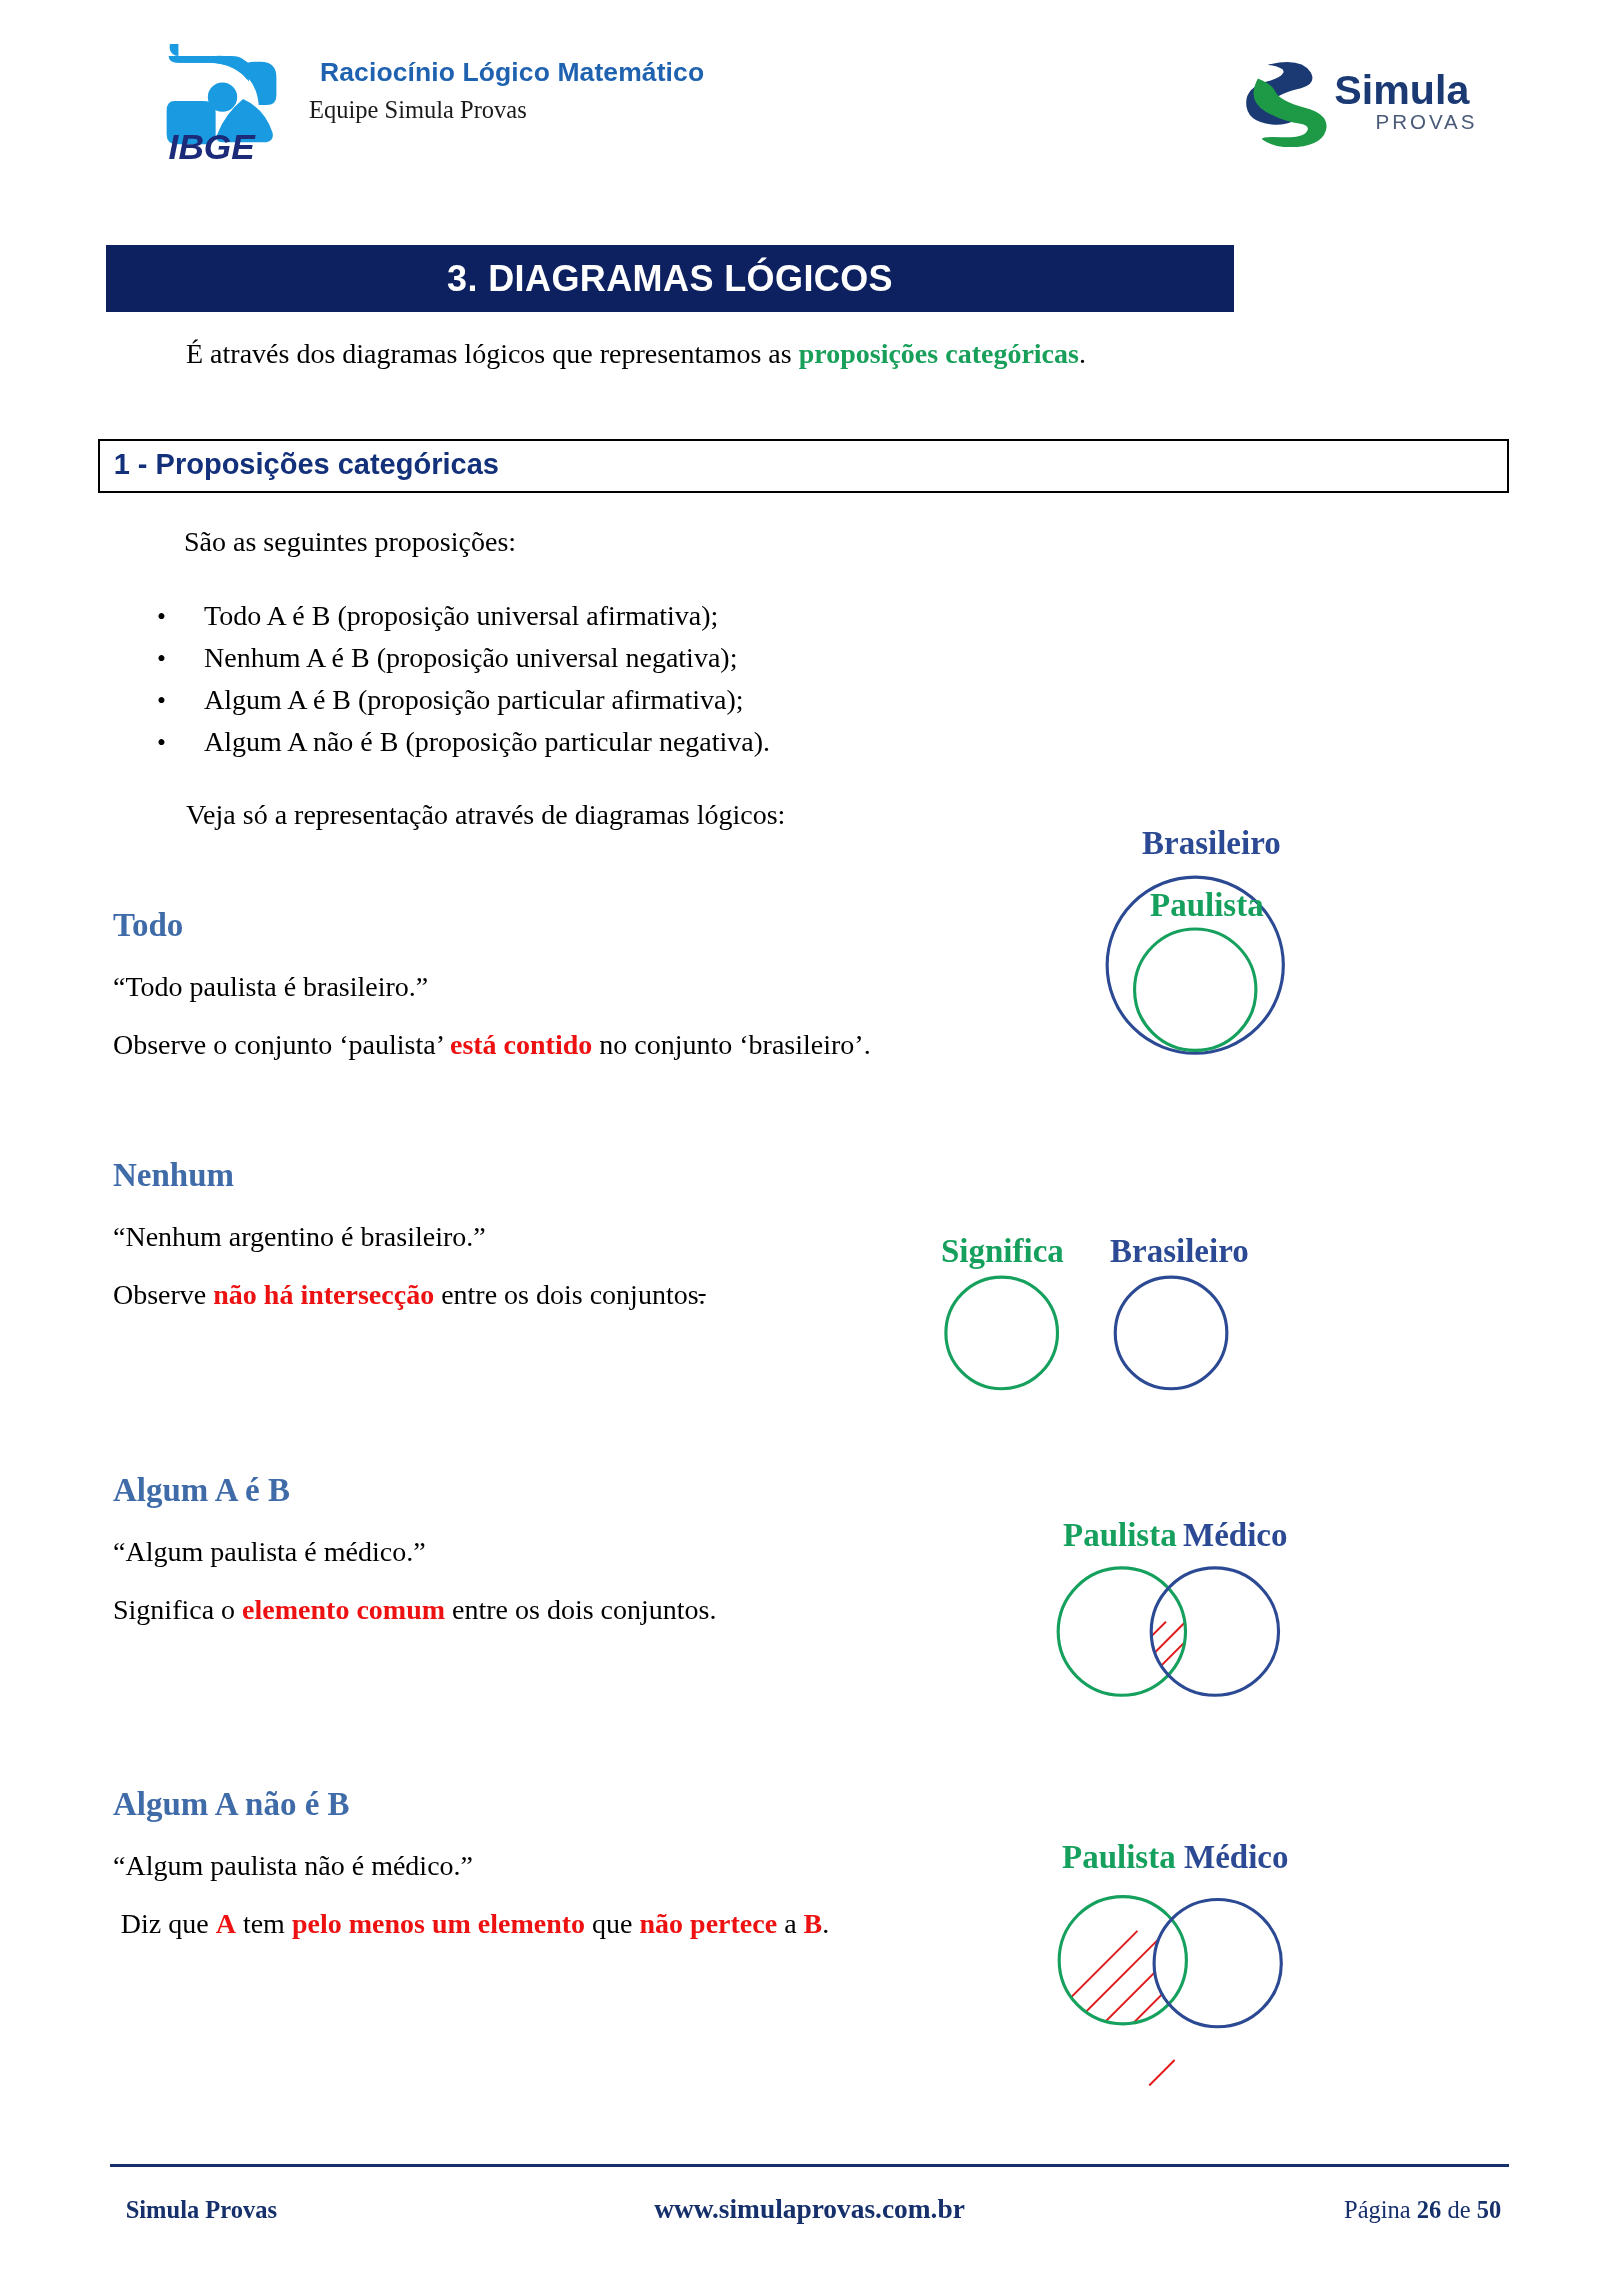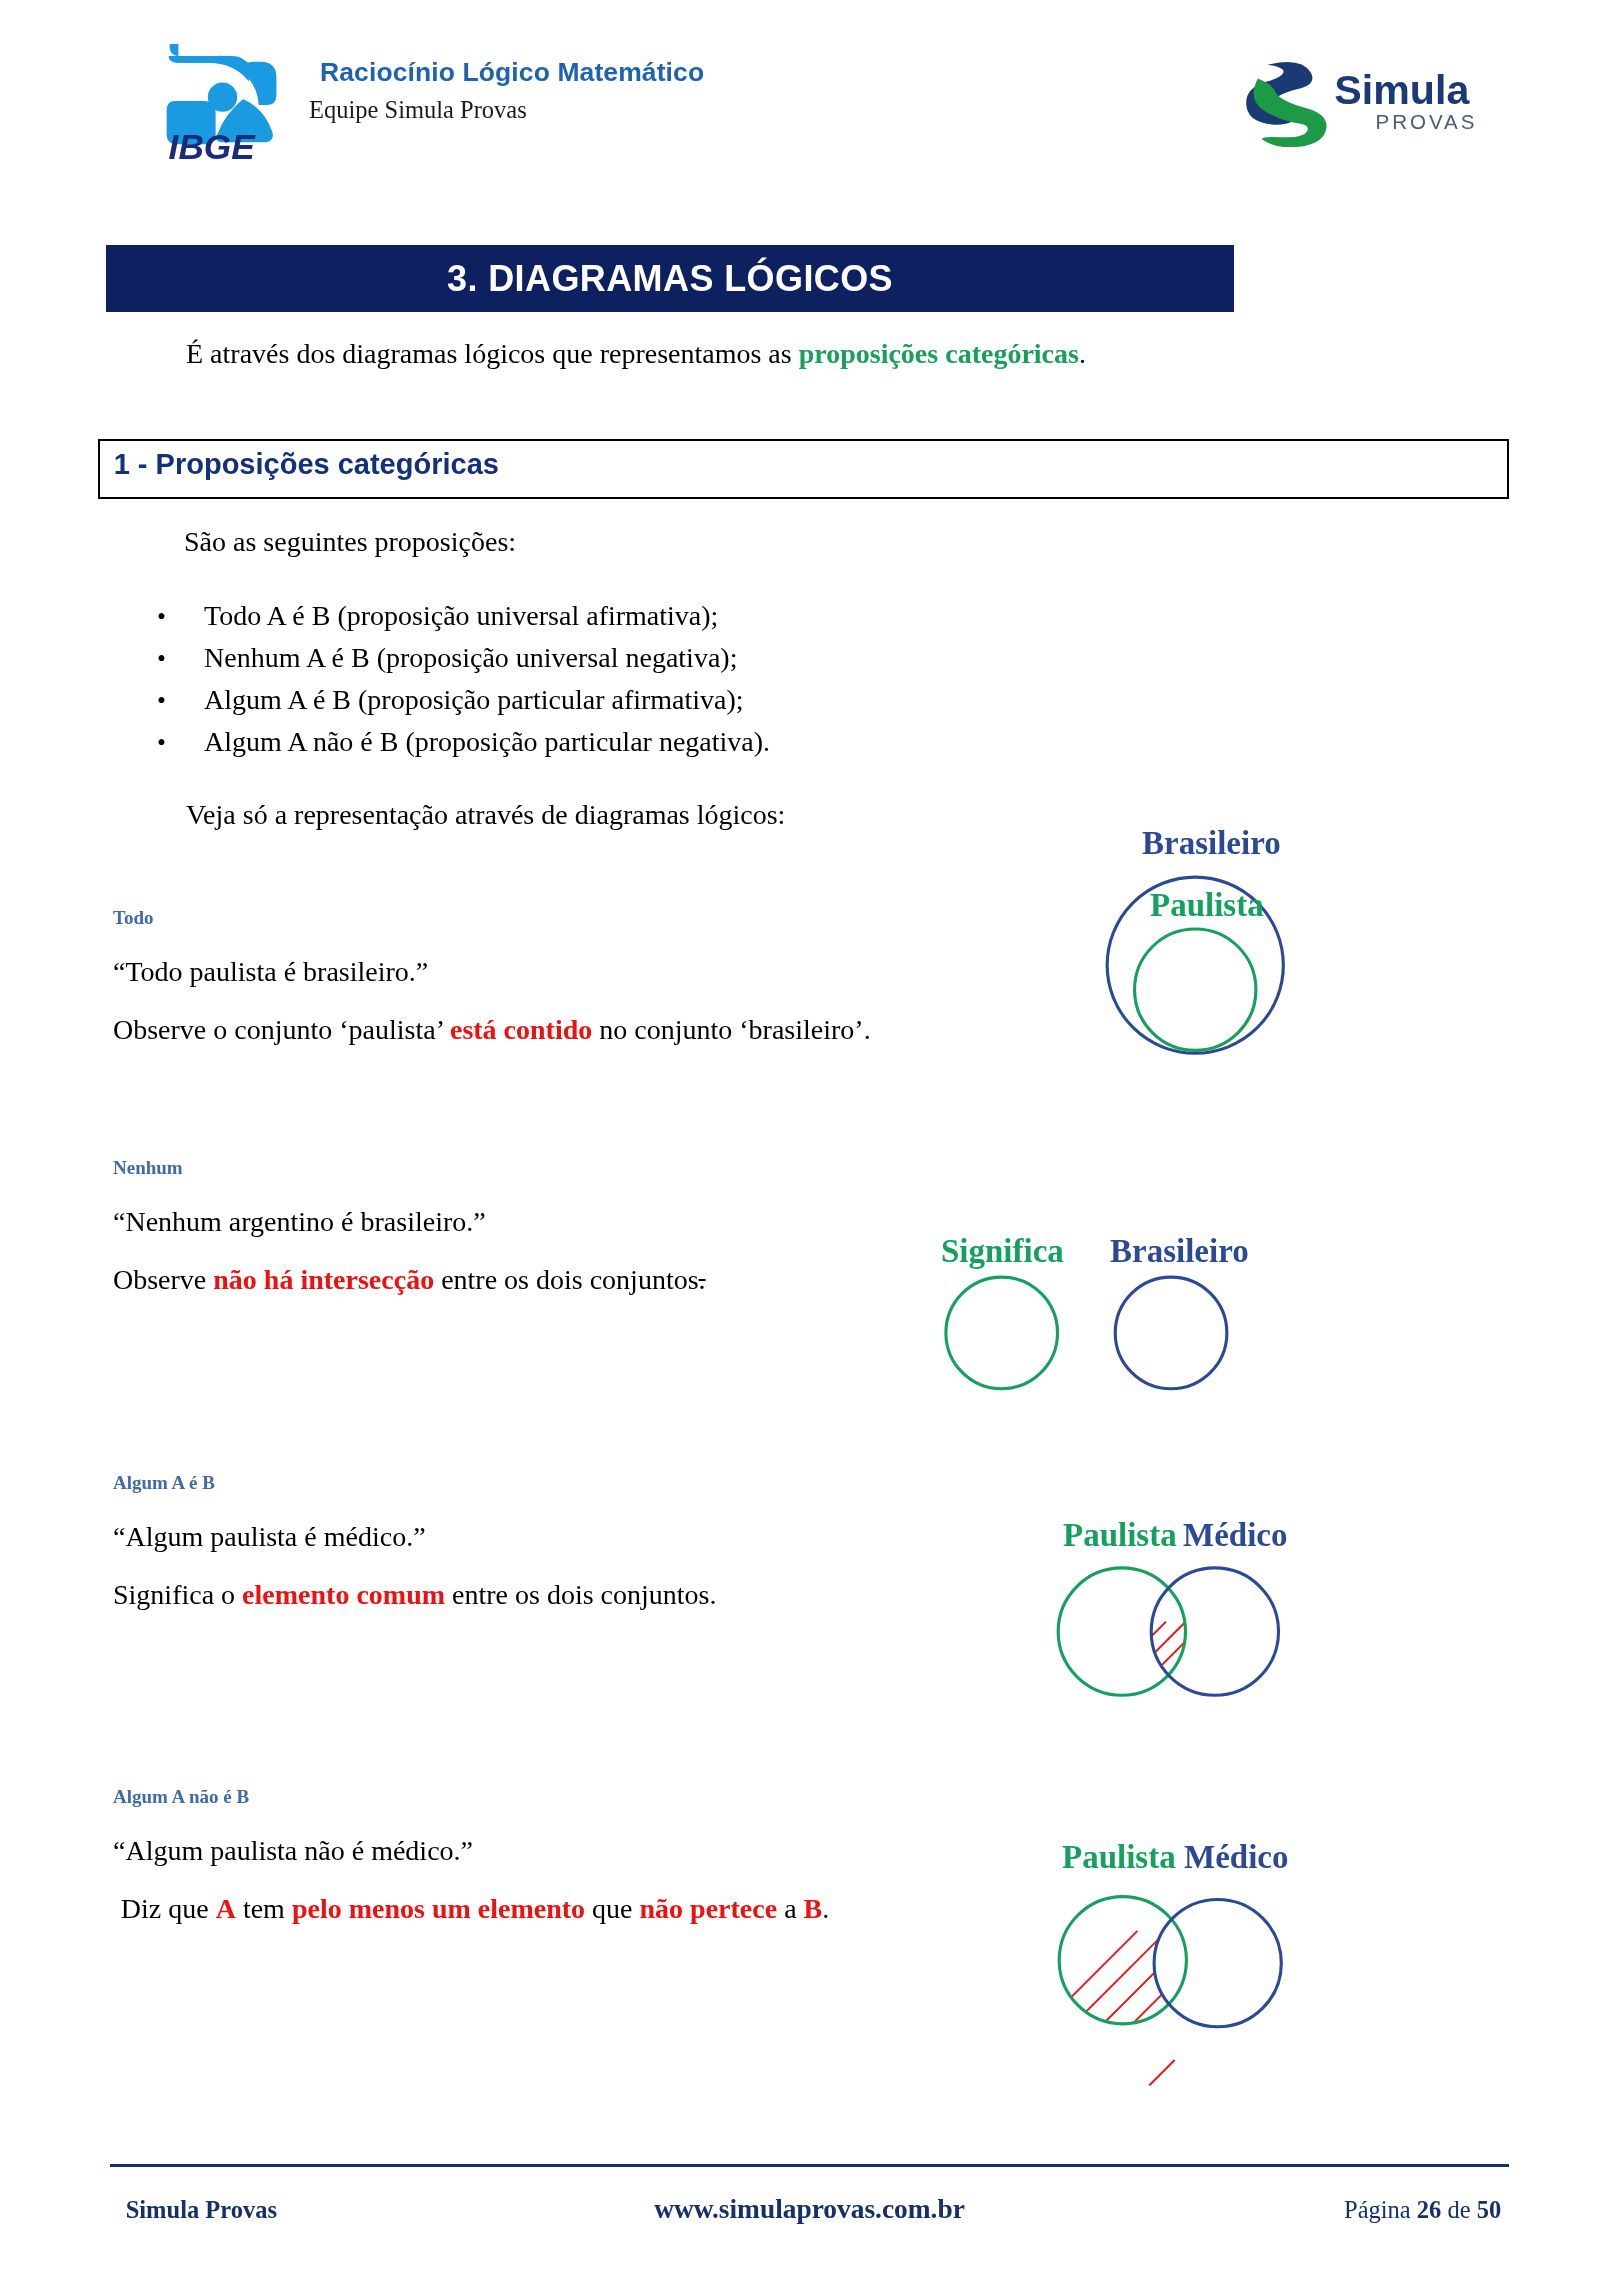--- a/index.html
+++ b/index.html
@@ -94,21 +94,21 @@
   }
   .green-b { color: #18a05a; font-weight: bold; }
   .red-b { color: #ee1111; font-weight: bold; }
 
   
   .section-box {
     position: absolute;
     left: 98px;
     top: 439px;
     width: 1411px;
-    height: 60px;
+    height: 54px;
     border: 2.9px solid #000000;
     background: #ffffff;
   }
   .section-box-text {
     position: absolute;
     left: 13.7px;
     top: 6.9px;
     font-family: "Liberation Sans", "DejaVu Sans", sans-serif;
     font-size: 29px;
     font-weight: bold;
@@ -158,21 +158,21 @@
   }
 
   
   .concept {
     position: absolute;
     left: 113px;
     width: 980px;
   }
   .concept-title {
     font-family: "Liberation Serif", "DejaVu Serif", serif;
-    font-size: 19px;
+    font-size: 33px;
     font-weight: bold;
     color: #3f6ba8;
     white-space: nowrap;
   }
   .concept-quote {
     margin-top: 27.4px;
     font-size: 28px;
     white-space: nowrap;
   }
   .concept-note {

